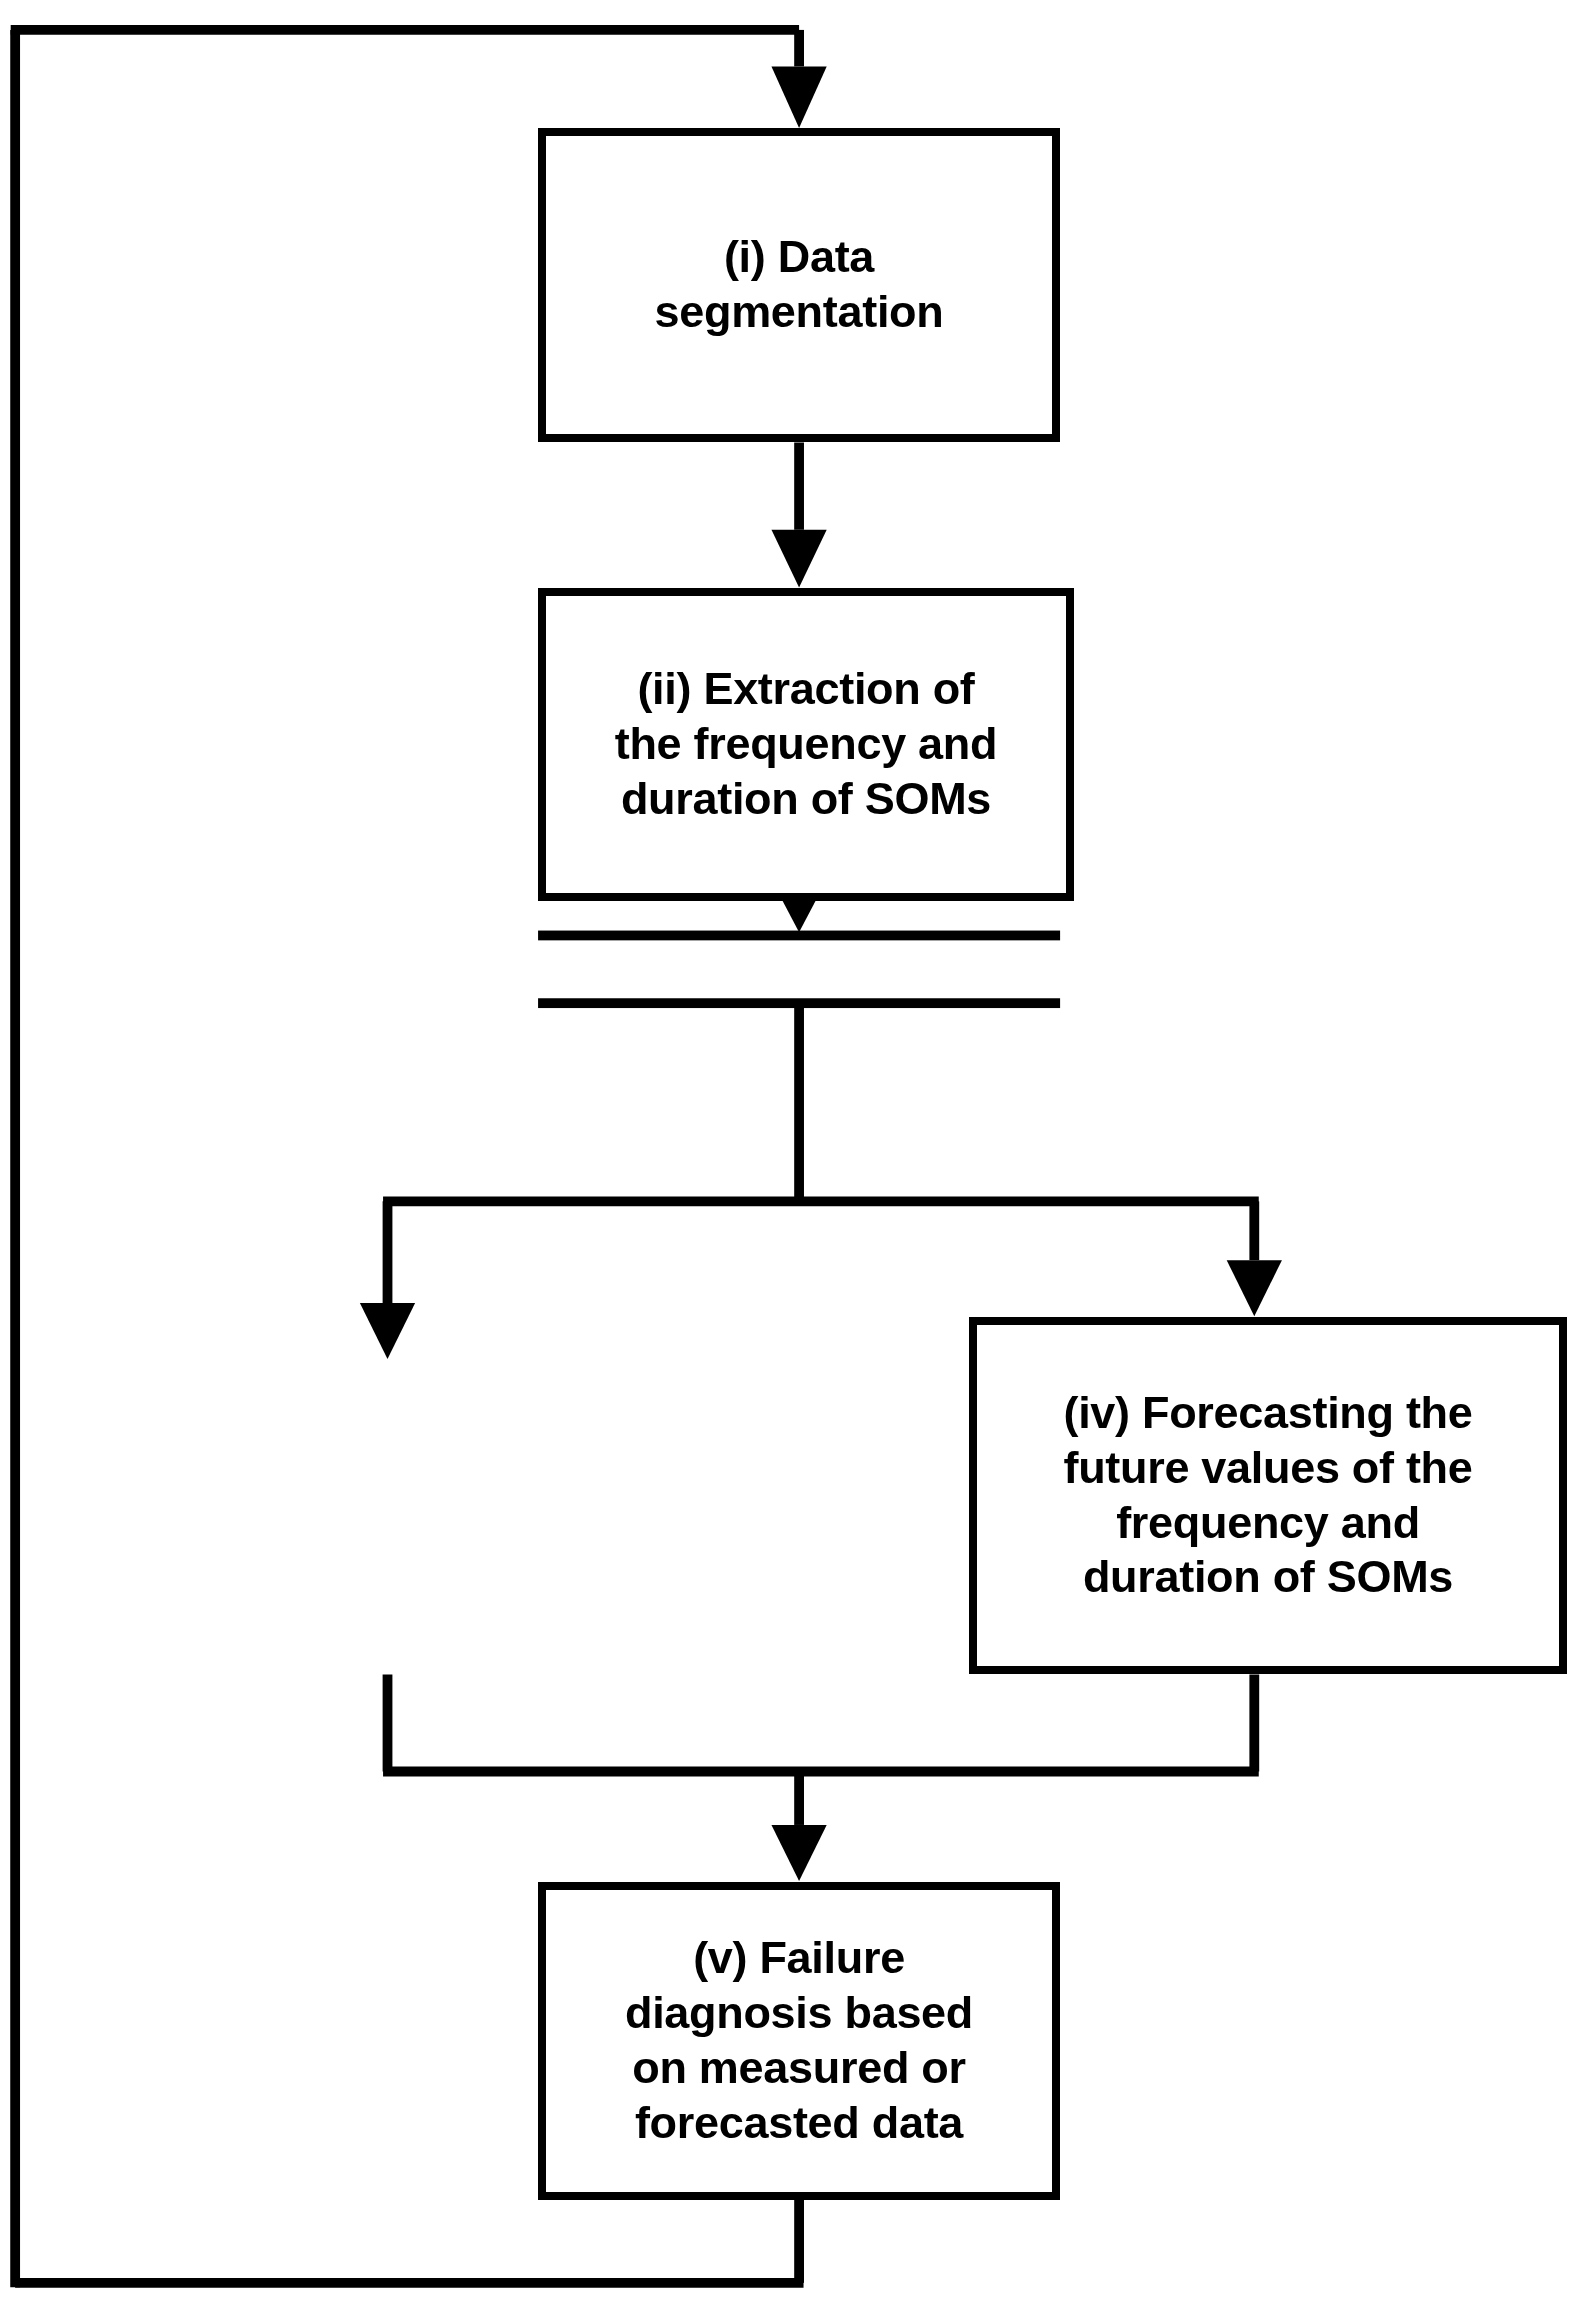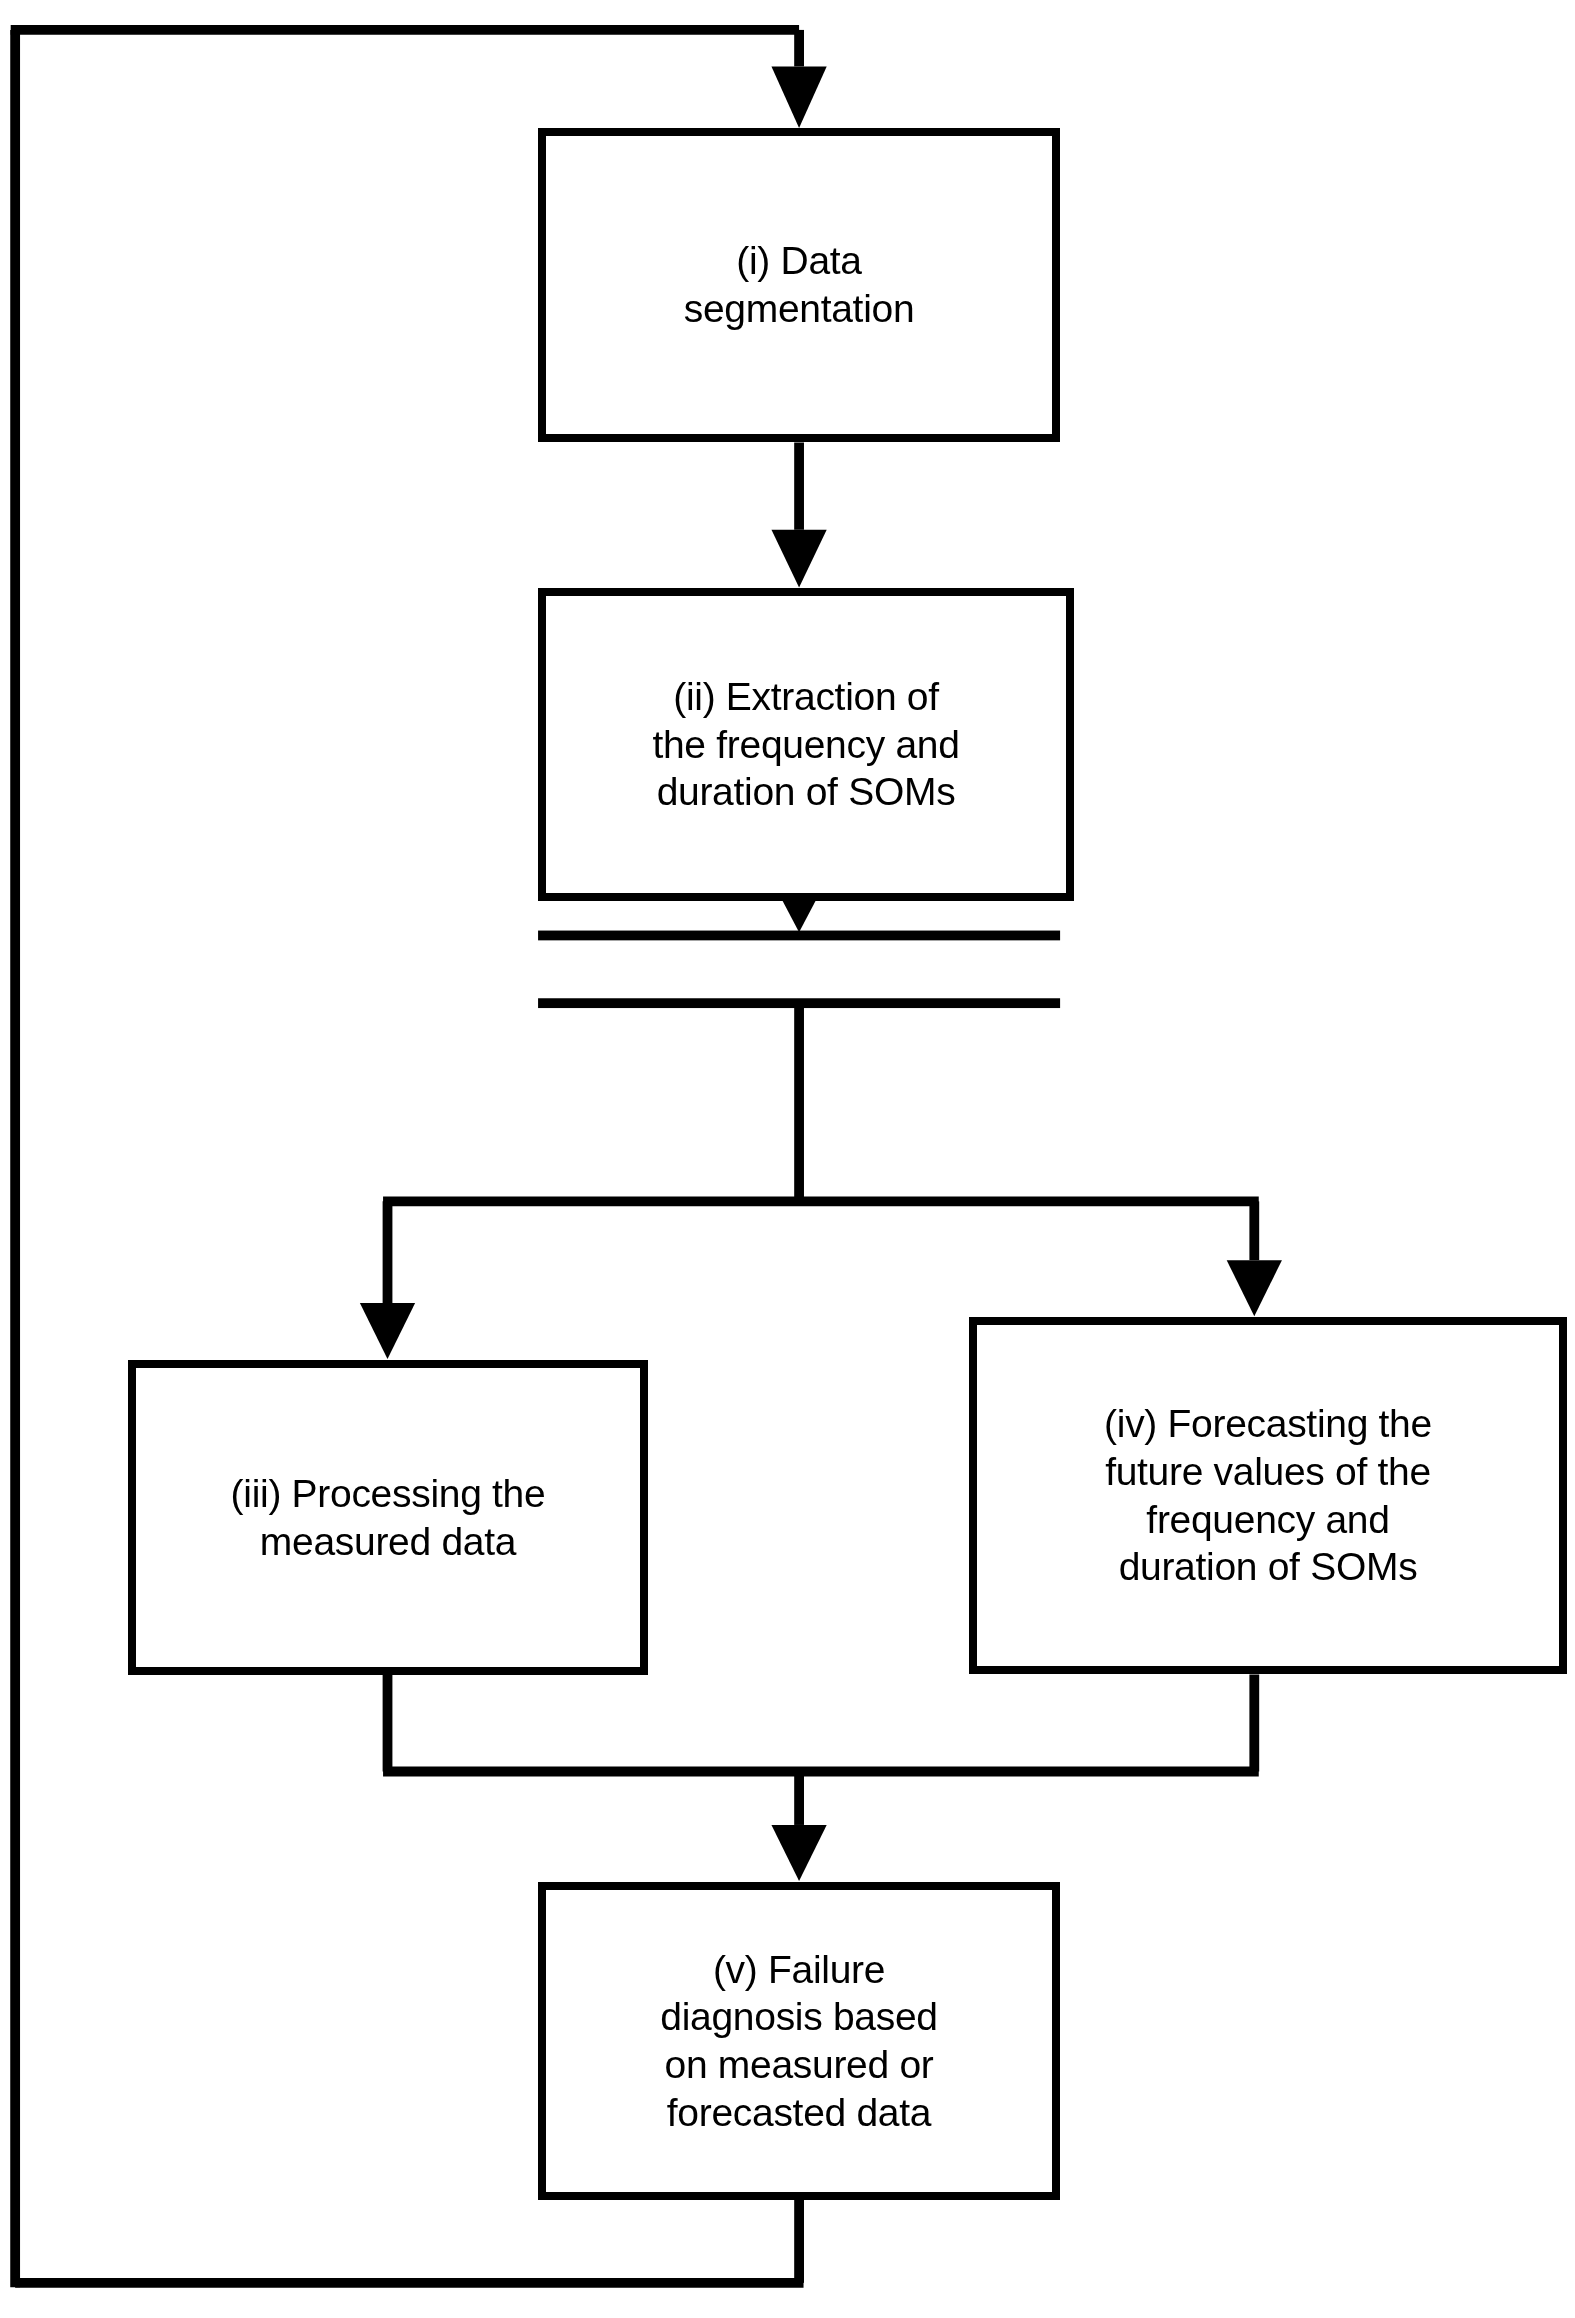--- a/index.html
+++ b/index.html
@@ -29,24 +29,25 @@
     position: absolute;
     box-sizing: border-box;
     border: 8px solid #000000;
     background: #ffffff;
     display: flex;
     align-items: center;
     justify-content: center;
     text-align: center;
     color: #000000;
     font-family: "Liberation Sans", sans-serif;
-    font-size: 39px;
+    font-size: 45px;
     line-height: 1.22;
     letter-spacing: -0.3px;
     padding: 3.6px 12.5px;
+    font-weight: bold;
   }
   .node-label {
     display: block;
     width: 100%;
     white-space: pre-line;
   }
   
   #node-i    { left: 538px;  top: 128px;  width: 522px; height: 314px; }
   #node-ii   { left: 538px;  top: 588px;  width: 536px; height: 313px; }
   #node-iii  { left: 128px;  top: 1360px; width: 520px; height: 315px; }
@@ -123,24 +124,20 @@
     <span class="node-label">(i) Data
 segmentation</span>
   </div>
 
   <div class="node-box" id="node-ii">
     <span class="node-label">(ii) Extraction of
 the frequency and
 duration of SOMs</span>
   </div>
 
-  <div class="node-box" id="node-iii">
-    <span class="node-label">(iii) Processing the
-measured data</span>
-  </div>
 
   <div class="node-box" id="node-iv">
     <span class="node-label">(iv) Forecasting the
 future values of the
 frequency and
 duration of SOMs</span>
   </div>
 
   <div class="node-box" id="node-v">
     <span class="node-label">(v) Failure

